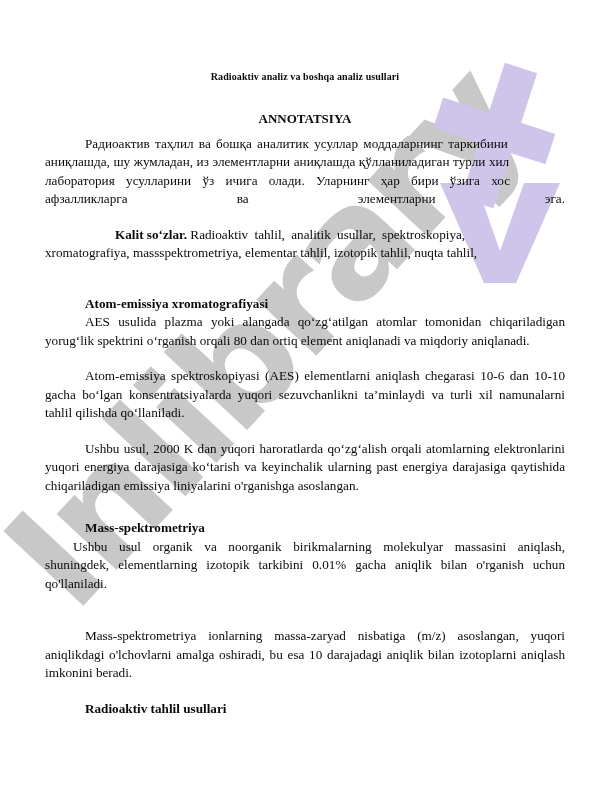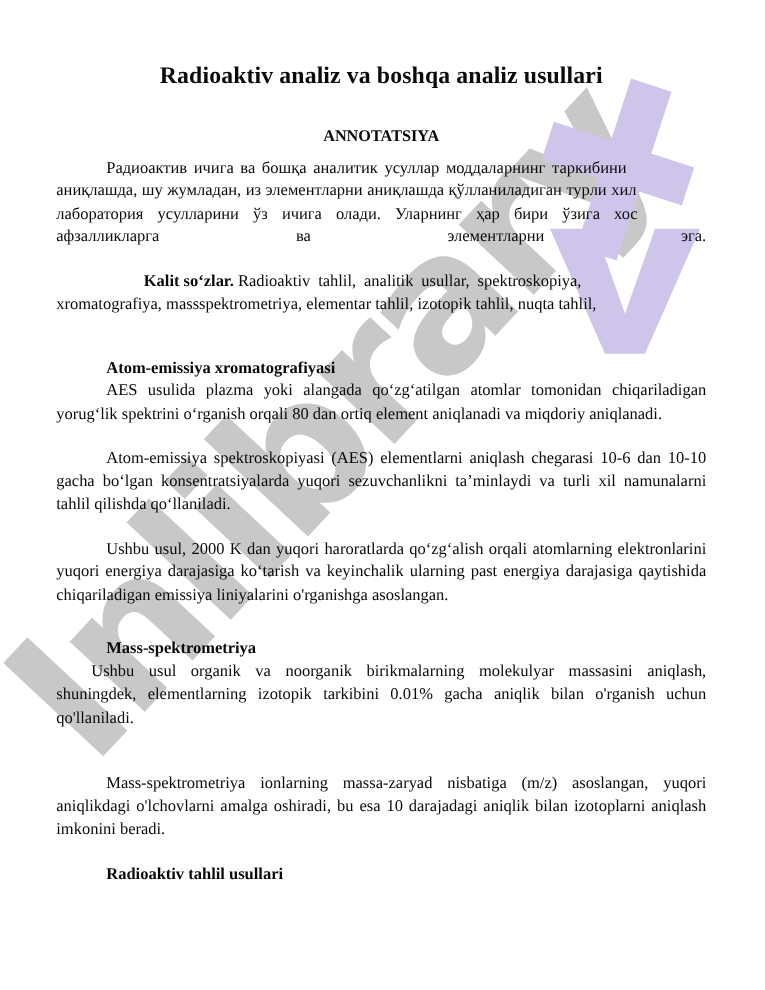--- a/index.html
+++ b/index.html
@@ -60,23 +60,23 @@
     position: relative;
     z-index: 2;
     padding: 0 47px 0 45px;
     box-sizing: border-box;
     width: 612px;
   }
 
   .doc-title {
     text-align: center;
     font-weight: bold;
-    font-size: 19px;
-    margin: 0;
-    padding-top: 50px;
+    font-size: 10px;
+    margin: 0;
+    padding-top: 71px;
     letter-spacing: 0.1px;
   }
 
   .doc-author {
     text-align: center;
     font-weight: bold;
     font-size: 13.2px;
     margin: 0;
     padding-top: 29px;
   }
@@ -142,21 +142,21 @@
   <div id="content">
 
     <div class="doc-title">Radioaktiv analiz va boshqa analiz usullari</div>
 
 
     <div class="doc-section-center">ANNOTATSIYA</div>
 
     <div class="gap-sm"></div>
 
     <p class="body-par" style="text-indent:0;">
-      <span style="display:block; text-indent:40px; word-spacing:2px;">Радиоактив ичига ва бошқа аналитик усуллар моддаларнинг таркибини</span>
+      <span style="display:block; text-indent:40px; word-spacing:2px;">Радиоактив таҳлил ва бошқа аналитик усуллар моддаларнинг таркибини</span>
       <span style="display:block; word-spacing:0.3px;">аниқлашда, шу жумладан, из элементларни аниқлашда қўлланиладиган турли хил</span>
       <span style="display:block; word-spacing:8px;">лаборатория усулларини ўз ичига олади.   Уларнинг ҳар бири ўзига хос</span>
       <span style="display:flex; justify-content:space-between;">
         <span>афзалликларга</span>
         <span>ва</span>
         <span>элементларни</span>
         <span>эга.</span>
       </span>
     </p>
 

